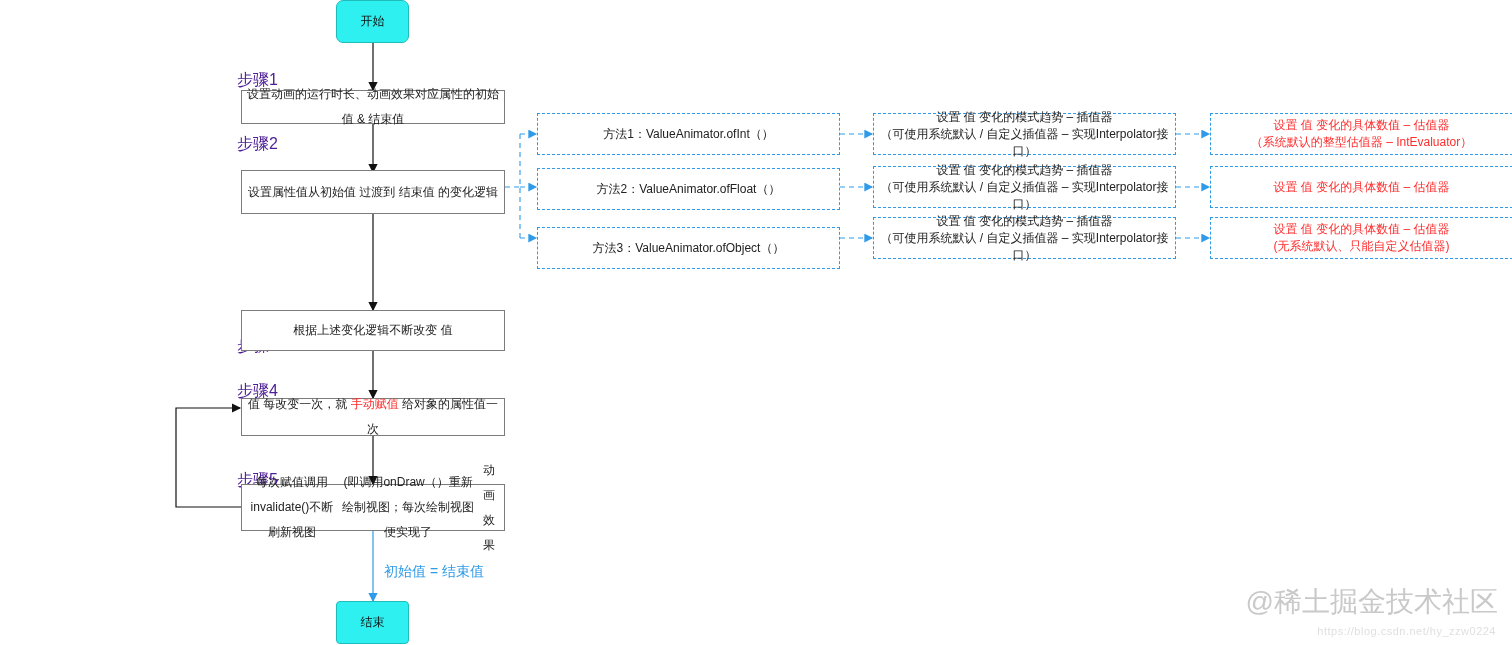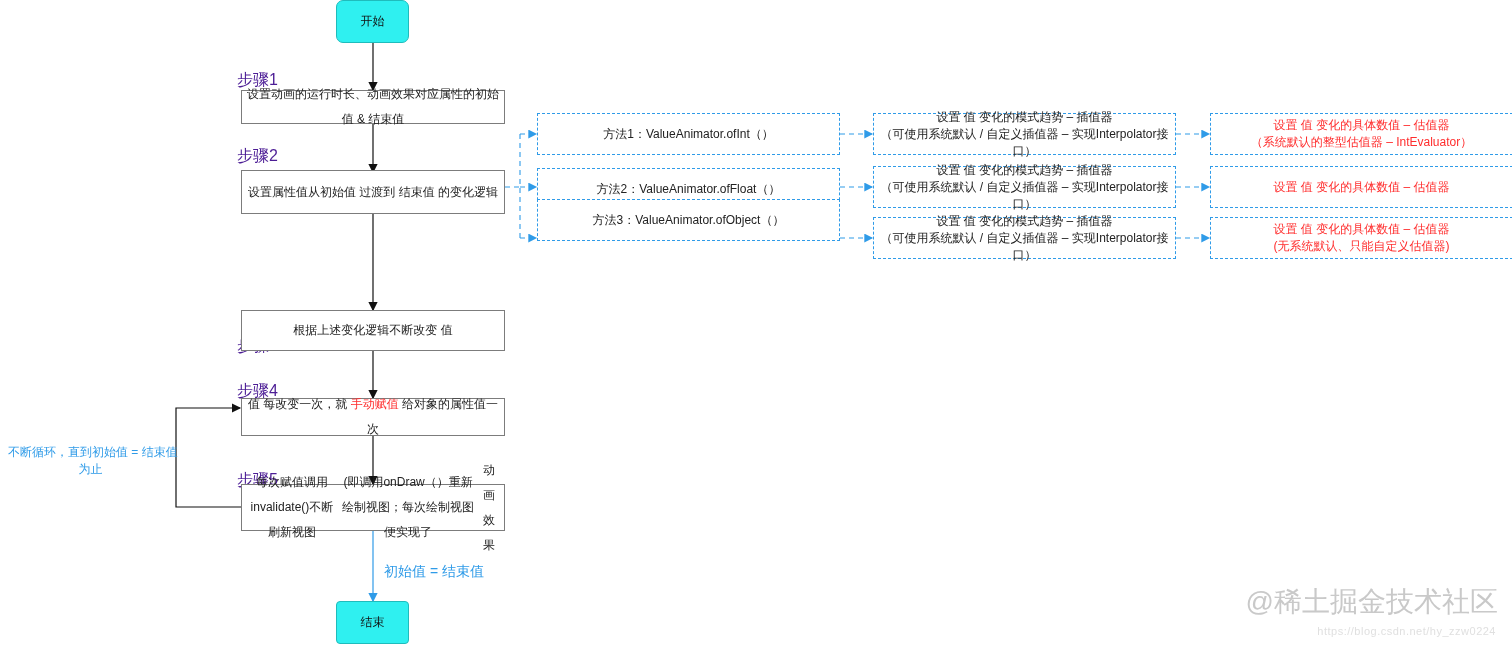--- a/index.html
+++ b/index.html
@@ -116,21 +116,21 @@
     <line x1="1176" y1="134" x2="1209" y2="134" stroke="#2f9be8" stroke-width="1.1" stroke-dasharray="5,4" marker-end="url(#arrowBlue)"></line>
     <line x1="1176" y1="187" x2="1209" y2="187" stroke="#2f9be8" stroke-width="1.1" stroke-dasharray="5,4" marker-end="url(#arrowBlue)"></line>
     <line x1="1176" y1="238" x2="1209" y2="238" stroke="#2f9be8" stroke-width="1.1" stroke-dasharray="5,4" marker-end="url(#arrowBlue)"></line>
   </svg>
 
   <div class="node terminator" style="left:336px;top:0px;width:73px;height:43px;border-radius:7px;">
     <span>开始</span>
   </div>
 
   <div class="steplabel" style="left:237px;top:70px;">步骤1</div>
-  <div class="steplabel" style="left:237px;top:134px;margin-top:12px;">步骤2</div>
+  <div class="steplabel" style="left:237px;top:134px;">步骤2</div>
   <div class="steplabel" style="left:237px;top:292px;margin-top:44px;">步骤3</div>
   <div class="steplabel" style="left:237px;top:381px;">步骤4</div>
   <div class="steplabel" style="left:237px;top:470px;">步骤5</div>
 
   <div class="node stepbox" style="left:241px;top:90px;width:264px;height:34px;">
     <span>设置动画的运行时长、动画效果对应属性的初始值 &amp; 结束值</span>
   </div>
 
   <div class="node stepbox" style="left:241px;top:170px;width:264px;height:44px;">
     <span>设置属性值从初始值 过渡到 结束值 的变化逻辑</span>
@@ -145,24 +145,20 @@
   <div class="node stepbox" style="left:241px;top:310px;width:264px;height:41px;">
     <span>根据上述变化逻辑不断改变 值</span>
   </div>
 
   <div class="node stepbox" style="left:241px;top:484px;width:264px;height:47px;flex-direction:row;justify-content:center;">
     <span class="two-line">每次赋值调用invalidate()不断刷新视图</span>
     <span class="two-line">(即调用onDraw（）重新绘制视图；每次绘制视图便实现了</span>
     <span class="two-line">动画效果</span>
   </div>
 
-  <div class="loopnote" style="left:8px;top:444px;width:165px;">
-    <span>不断循环，直到初始值 = 结束值</span><br>
-    <span>为止</span>
-  </div>
 
   <div class="endnote" style="left:384px;top:563px;">初始值 = 结束值</div>
 
   <div class="node terminator" style="left:336px;top:601px;width:73px;height:43px;">
     <span>结束</span>
   </div>
 
   <div class="node dashbox" style="left:537px;top:113px;width:303px;height:42px;">
     <span>方法1：ValueAnimator.ofInt（）</span>
   </div>
@@ -179,21 +175,21 @@
     <span>方法2：ValueAnimator.ofFloat（）</span>
   </div>
   <div class="node dashbox" style="left:873px;top:166px;width:303px;height:42px;flex-direction:column;">
     <span>设置 值 变化的模式趋势 – 插值器</span>
     <span>（可使用系统默认 / 自定义插值器 – 实现Interpolator接口）</span>
   </div>
   <div class="node dashbox" style="left:1210px;top:166px;width:303px;height:42px;flex-direction:column;">
     <span class="red">设置 值 变化的具体数值 – 估值器</span>
   </div>
 
-  <div class="node dashbox" style="left:537px;top:199px;width:303px;height:42px;justify-content:center;">
+  <div class="node dashbox" style="left:537px;top:227px;width:303px;height:42px;justify-content:center;">
     <span>方法3：ValueAnimator.ofObject（）</span>
   </div>
   <div class="node dashbox" style="left:873px;top:217px;width:303px;height:42px;flex-direction:column;">
     <span>设置 值 变化的模式趋势 – 插值器</span>
     <span>（可使用系统默认 / 自定义插值器 – 实现Interpolator接口）</span>
   </div>
   <div class="node dashbox" style="left:1210px;top:217px;width:303px;height:42px;flex-direction:column;">
     <span class="red">设置 值 变化的具体数值 – 估值器</span>
     <span class="red">(无系统默认、只能自定义估值器)</span>
   </div>

